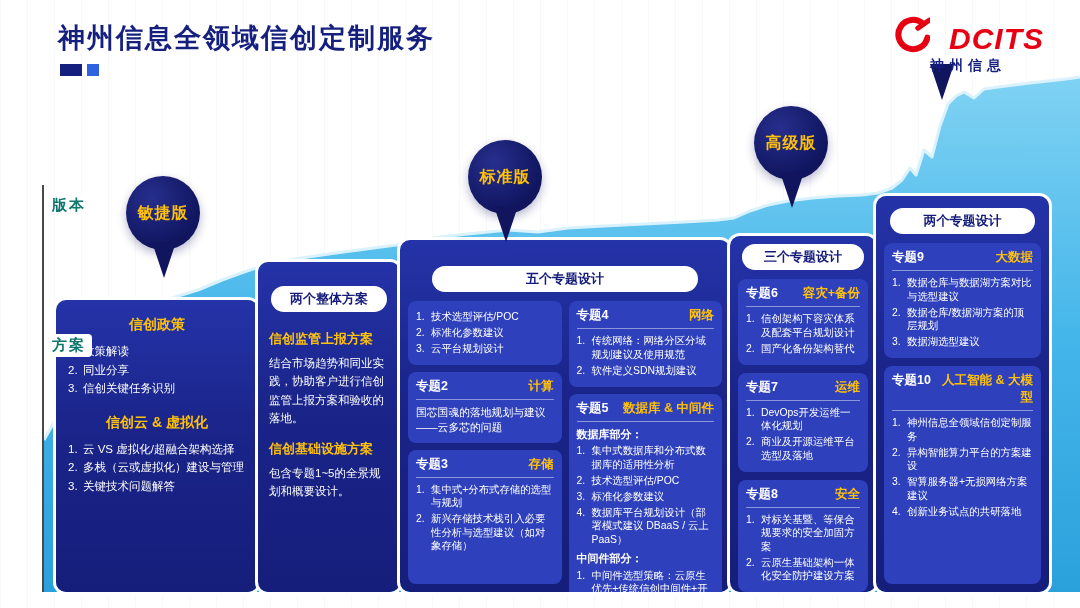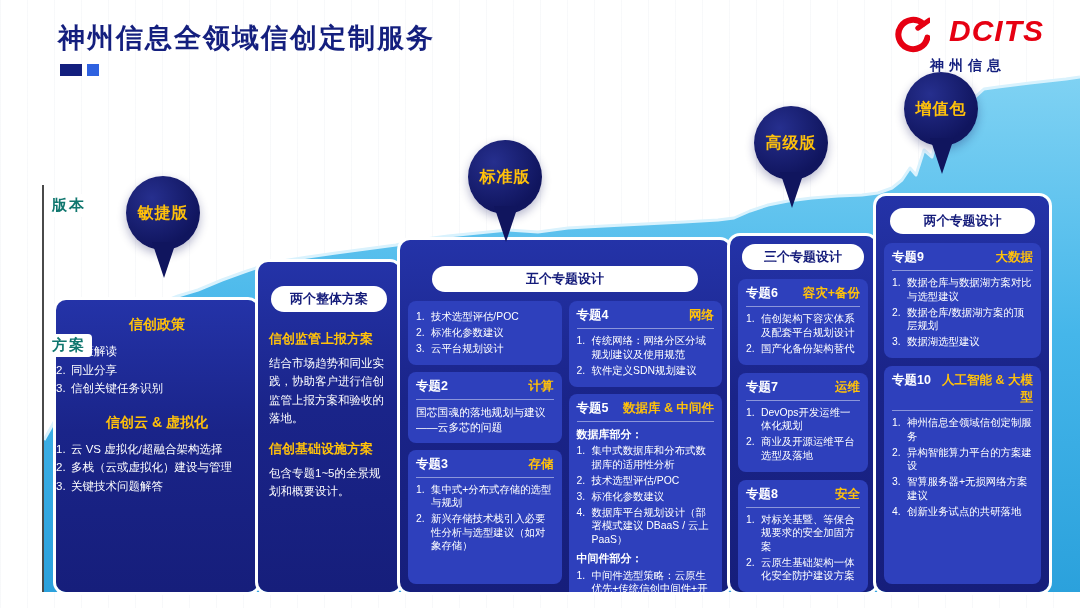--- a/index.html
+++ b/index.html
@@ -13,40 +13,40 @@
   }
   
   .page-title{
     position:absolute;left:58px;top:20px;z-index:6;margin:0;
     font-size:27px;font-weight:900;color:#141f7e;letter-spacing:2px;
   }
   .sq{position:absolute;z-index:6;}
   .sq1{left:60px;top:64px;width:22px;height:12px;background:#141f7e;}
   .sq2{left:87px;top:64px;width:12px;height:12px;background:#2f62e0;}
   .logo{position:absolute;top:16px;right:36px;z-index:6;display:flex;flex-direction:column;align-items:center;}
-  .logo-row{display:flex;align-items:flex-start;gap:19px;}
+  .logo-row{display:flex;align-items:flex-end;gap:19px;}
   .brand{color:#e60012;font-size:30px;font-weight:800;font-style:italic;letter-spacing:1px;line-height:1;}
   .company{color:#141f7e;font-size:14px;font-weight:700;letter-spacing:5px;margin-top:3px;}
   
   .mountain{position:absolute;left:0;top:0;z-index:1;}
   
   .axis-line{position:absolute;left:42px;top:185px;width:2px;height:407px;background:#4a4a4a;z-index:4;}
   .axis-chip{
     position:absolute;z-index:6;background:#ffffff;color:#0f766e;font-weight:800;font-size:15px;
     padding:2px 6px;border-radius:4px;letter-spacing:2px;
   }
   .axis-version{left:46px;top:194px;}
   .axis-plan{left:46px;top:334px;}
   
   .col{
     position:absolute;box-sizing:border-box;z-index:2;color:#fff;display:flex;flex-direction:column;overflow:hidden;
     background:linear-gradient(180deg,#2433a8 0%,#1a2489 45%,#161e7b 100%);
     border-radius:10px;box-shadow:0 0 0 3px #ffffff;
   }
-  .c1{left:56px;top:300px;width:202px;height:292px;padding:12px 0;}
+  .c1{left:56px;top:300px;width:202px;height:292px;padding:12px 12px;}
   .c2{left:258px;top:262px;width:142px;height:330px;padding:0 11px 10px;}
   .c3{left:400px;top:240px;width:330px;height:352px;padding:0 8px 8px;}
   .c4{left:730px;top:236px;width:146px;height:356px;padding:0 8px 8px;}
   .c5{left:876px;top:196px;width:173px;height:396px;padding:0 8px 8px;}
   .pill{
     flex:none;background:#fff;color:#141b7a;border-radius:14px;font-weight:700;font-size:13px;
     text-align:center;padding:4px 6px;
   }
   .c2 .pill{margin:24px 2px 10px;}
   .c3 .pill{margin:26px 24px 9px;}
@@ -287,19 +287,16 @@
     </div>
     <div class="pin-tail"></div>
   </div>
   <div class="balloon b3">
     <div class="pin-circle">
       <span class="pin-label">高级版</span>
     </div>
     <div class="pin-tail"></div>
   </div>
   <div class="balloon b4">
-    <div class="pin-circle">
-      <span class="pin-label">增值包</span>
-    </div>
     <div class="pin-tail"></div>
   </div>
 
 </div>
 
 </body></html>

